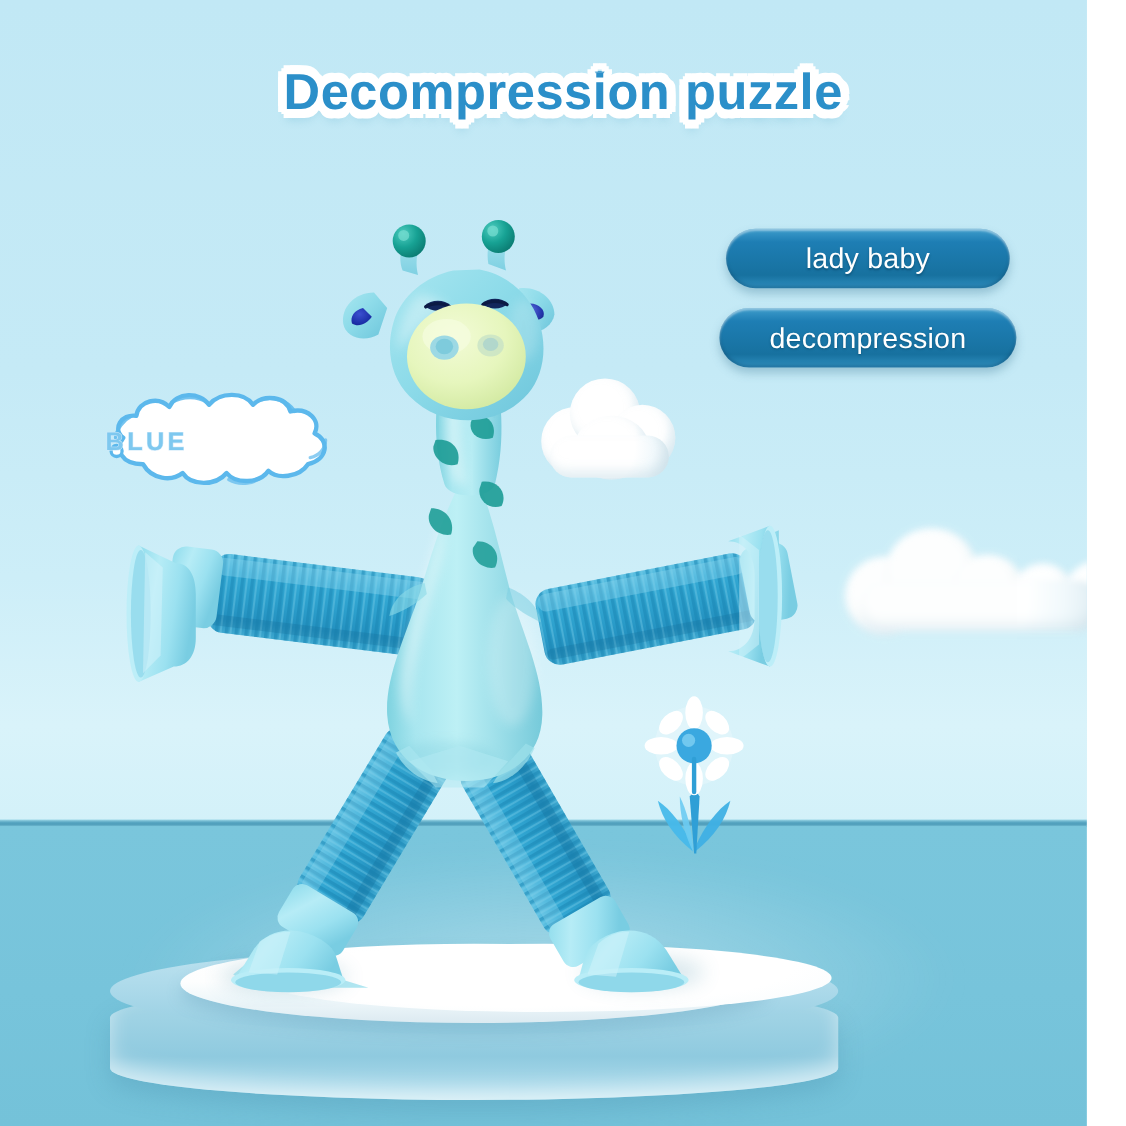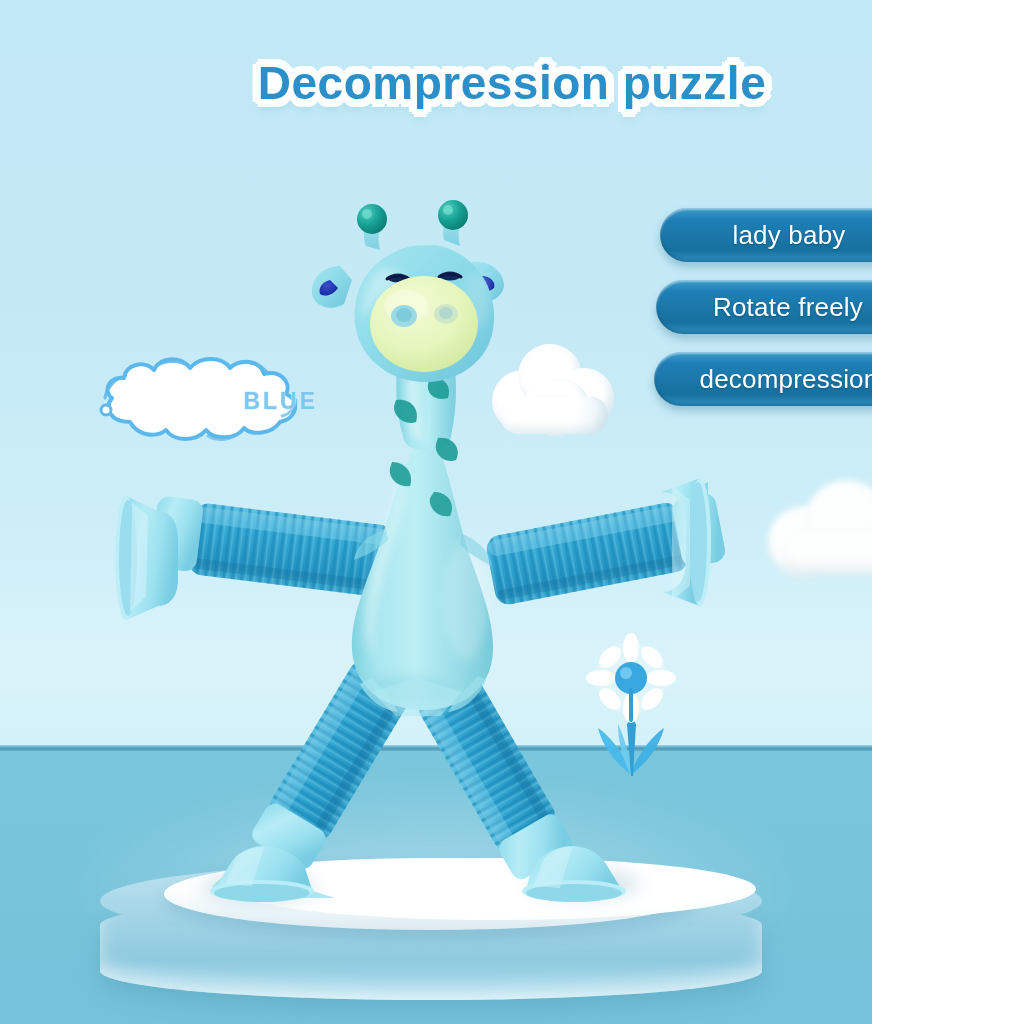--- a/index.html
+++ b/index.html
@@ -4,21 +4,21 @@
 <style>
   html, body {
     margin: 0; padding: 0;
     width: 1024px; height: 1024px;
     overflow: hidden;
     font-family: "Liberation Sans", sans-serif;
   }
 
   #stage {
     position: relative;
-    width: 872px; height: 1024px;
+    width: 988px; height: 1024px;
     overflow: hidden;
     background: linear-gradient(180deg, #c2e9f6 0%, #c6ebf7 40%, #cdeef8 62%, #d7f2f9 72%, #c9edf6 74%);
   }
 
   
   #sky {
     position: absolute; left: 0; top: 0; width: 1024px; height: 749px;
     background: linear-gradient(180deg, #c1e8f5 0%, #c5eaf6 45%, #cdeef8 70%, #d9f3fa 88%, #d3f1f9 100%);
   }
   #horizon-line {
@@ -82,21 +82,21 @@
   .badge.b3 { width: 270px; margin-left: 0px; align-items: center; }
 
   
   #cloud-callout {
     position: absolute; left: 96px; top: 352px;
     width: 222px; height: 100px;
   }
   #cloud-callout svg { position: absolute; left: 0; top: 0; }
   #cloud-label {
     position: absolute; left: 0; top: 36px; width: 222px;
-    text-align: right;
+    text-align: left;
     font-size: 23px;
     font-weight: bold;
     letter-spacing: 3px;
     color: #7ec8ef;
     -webkit-text-stroke: 1px #cfe9fa;
     paint-order: stroke fill;
   }
 
   
   .cloud3d { position: absolute; }
@@ -195,23 +195,20 @@
       <path d="M112,84 C122,90 136,88 144,80" fill="none" stroke="#5cb8ec" stroke-width="3" stroke-linecap="round" opacity="0.7"></path>
       <path d="M186,64 C194,62 200,56 200,48" fill="none" stroke="#5cb8ec" stroke-width="3" stroke-linecap="round" opacity="0.7"></path>
     </svg>
     <div id="cloud-label">BLUE</div>
   </div>
 
   <div id="badges">
     <div class="badge b1">
       <span>lady baby</span>
     </div>
-    <div class="badge b2">
-      <span>Rotate freely</span>
-    </div>
     <div class="badge b3">
       <span>decompression</span>
     </div>
   </div>
 
   <div id="flower">
     <svg width="118" height="148" viewBox="0 0 118 148">
       <g>
         <path d="M58,142 C40,128 30,112 26,96 C38,104 50,120 57,136 Z" fill="#47b9ea" opacity="0.95"></path>
         <path d="M60,142 C78,128 88,112 92,96 C80,104 68,120 61,136 Z" fill="#3fb0e4" opacity="0.95"></path>

